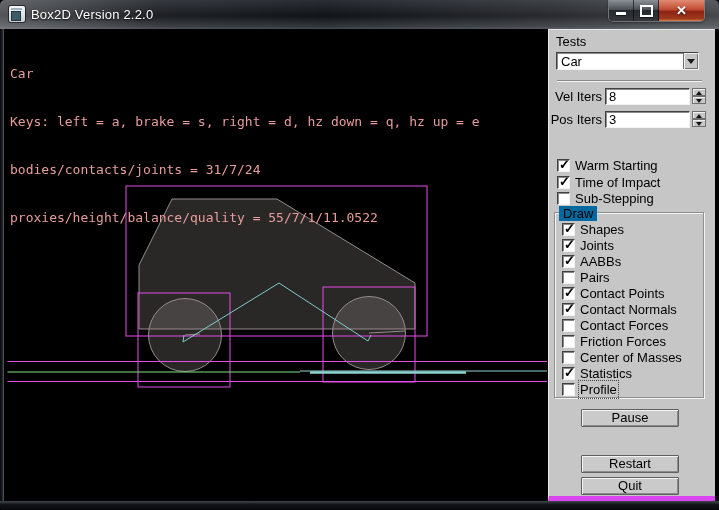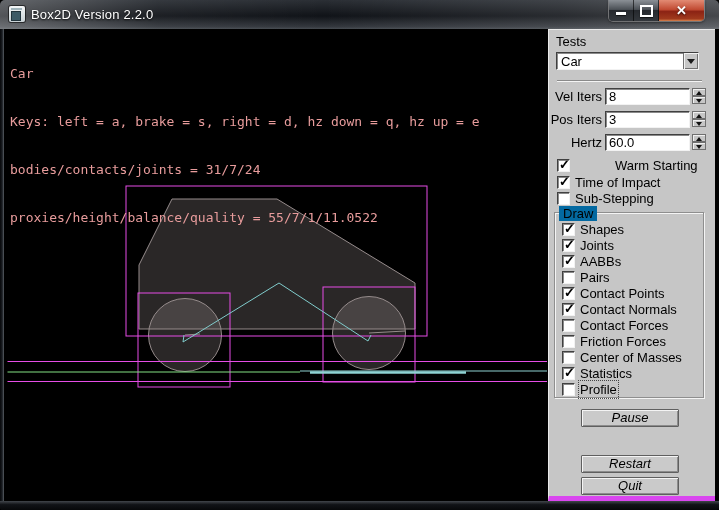--- a/index.html
+++ b/index.html
@@ -81,21 +81,21 @@
   .cb-label{position:absolute;top:-1px;font-size:13px;white-space:nowrap;}
   .cb-label.focused{outline:1px dotted #444;outline-offset:1px;}
 
   .groupbox{position:absolute;left:5px;top:182px;width:150px;height:186px;
     border:1px solid #8e8e8e;box-shadow:inset 1px 1px 0 #f4f4f4,1px 1px 0 #f4f4f4;box-sizing:border-box;}
   .groupbox-label{position:absolute;left:10px;top:176px;background:#0369a1;padding:0 4px;font-size:13px;}
 
   .gl-button{position:absolute;left:32px;width:98px;height:18px;background:#cacaca;
     border:1px solid #5f5f5f;box-shadow:inset 1px 1px 0 #f4f4f4,inset -1px -1px 0 #8c8c8c;
     font-family:"Liberation Sans",sans-serif;font-size:13px;color:#000;text-align:center;line-height:16px;
-    padding:0;box-sizing:border-box;border-radius:1px;font-style:italic;}
+    padding:0;box-sizing:border-box;border-radius:1px;}
 </style>
 </head>
 <body>
 
 <div id="window">
 
   <div id="titlebar">
     <div class="sheen"></div>
     <div id="app-icon">
       <span class="bar"></span>
@@ -184,38 +184,26 @@
       <span class="spinner">
         <span class="sp-btn up">
             <span class="tri-up"></span>
           </span>
         <span class="sp-btn down">
             <span class="tri-down"></span>
           </span>
       </span>
     </div>
 
-    <div class="spin-row" style="top:105px;">
-      <span class="spin-label">Hertz</span>
-      <input class="spin-input" value="60.0" style="">
-      <span class="spinner">
-        <span class="sp-btn up">
-            <span class="tri-up"></span>
-          </span>
-        <span class="sp-btn down">
-            <span class="tri-down"></span>
-          </span>
-      </span>
-    </div>
 
     <div class="cb-row" style="top:129px;">
       <span class="cb-box" style="left:8px;">
           <span class="mark">✓</span>
         </span>
-      <span class="cb-label" style="left:26px;margin-left:40px;">Warm Starting</span>
+      <span class="cb-label" style="left:26px;">Warm Starting</span>
     </div>
     <div class="cb-row" style="top:146px;">
       <span class="cb-box" style="left:8px;">
           <span class="mark">✓</span>
         </span>
       <span class="cb-label" style="left:26px;">Time of Impact</span>
     </div>
     <div class="cb-row" style="top:162px;">
       <span class="cb-box" style="left:8px;">
           <span class="mark"></span>

